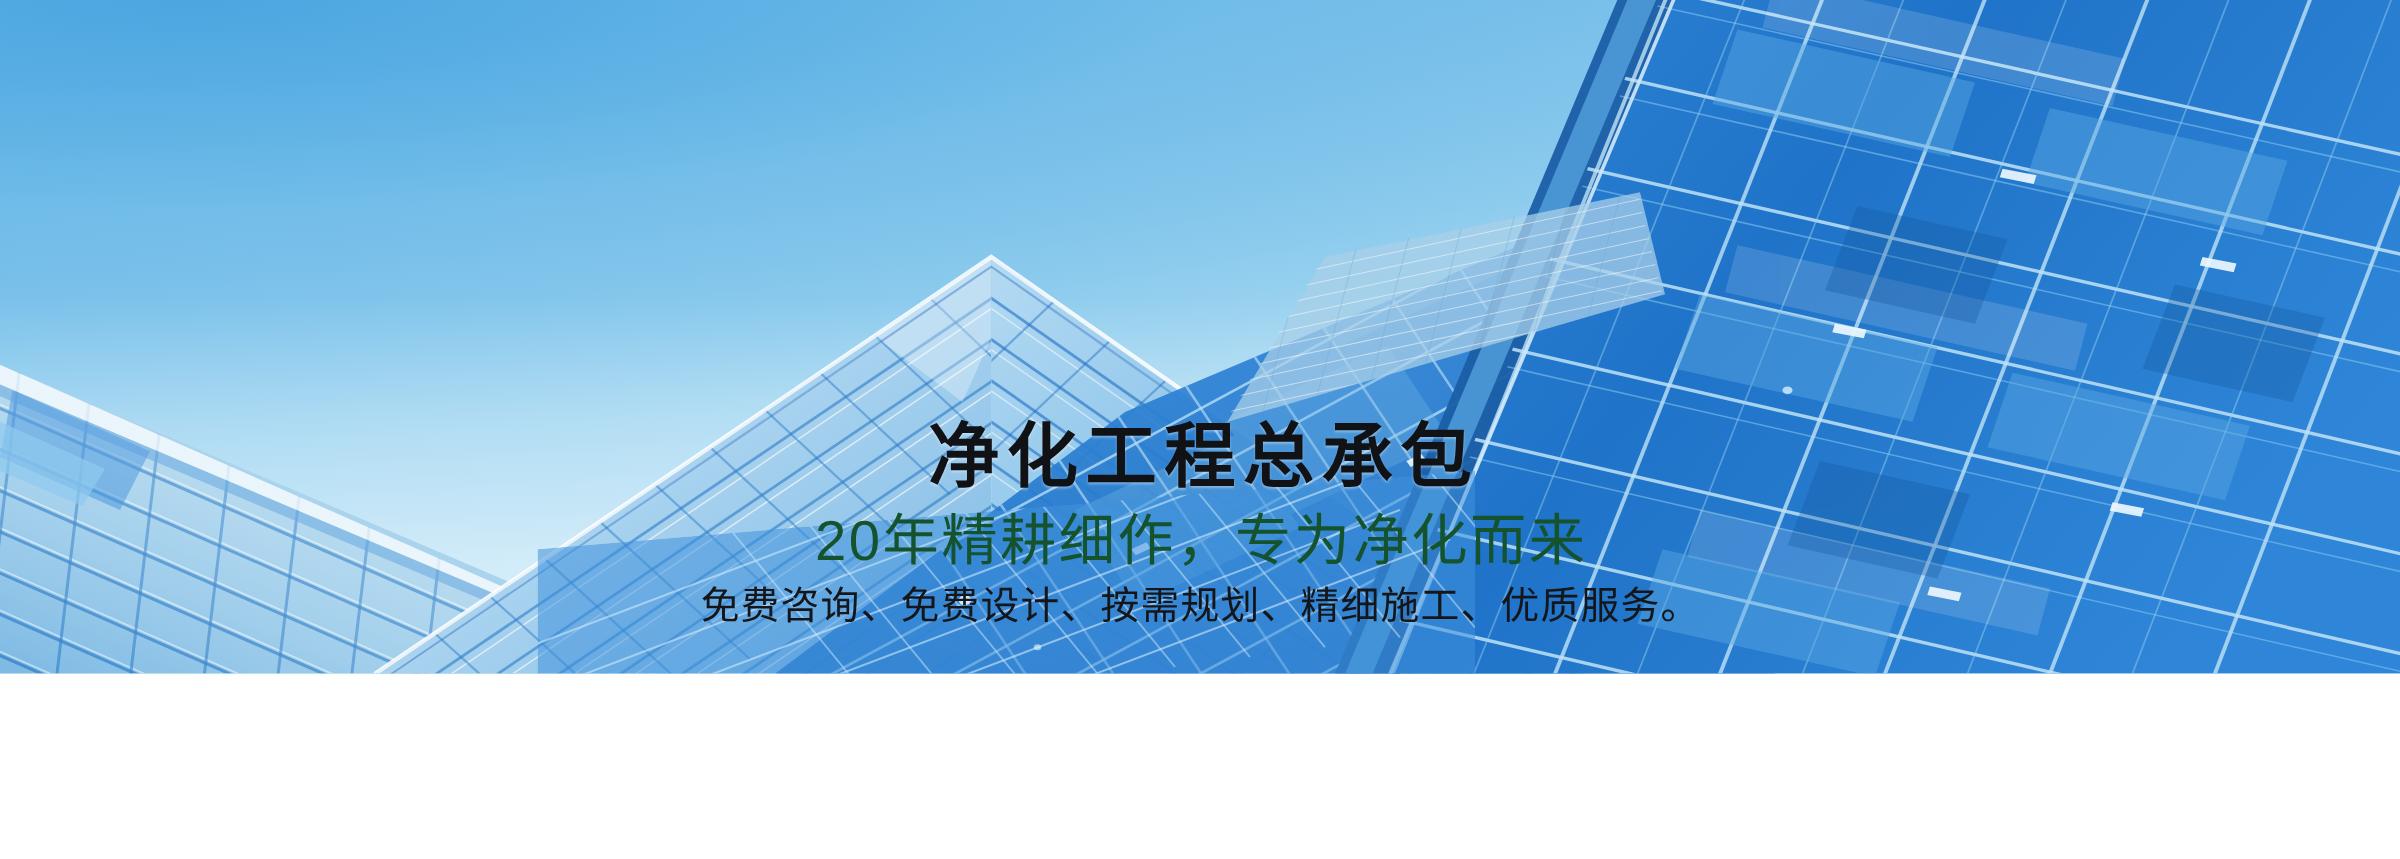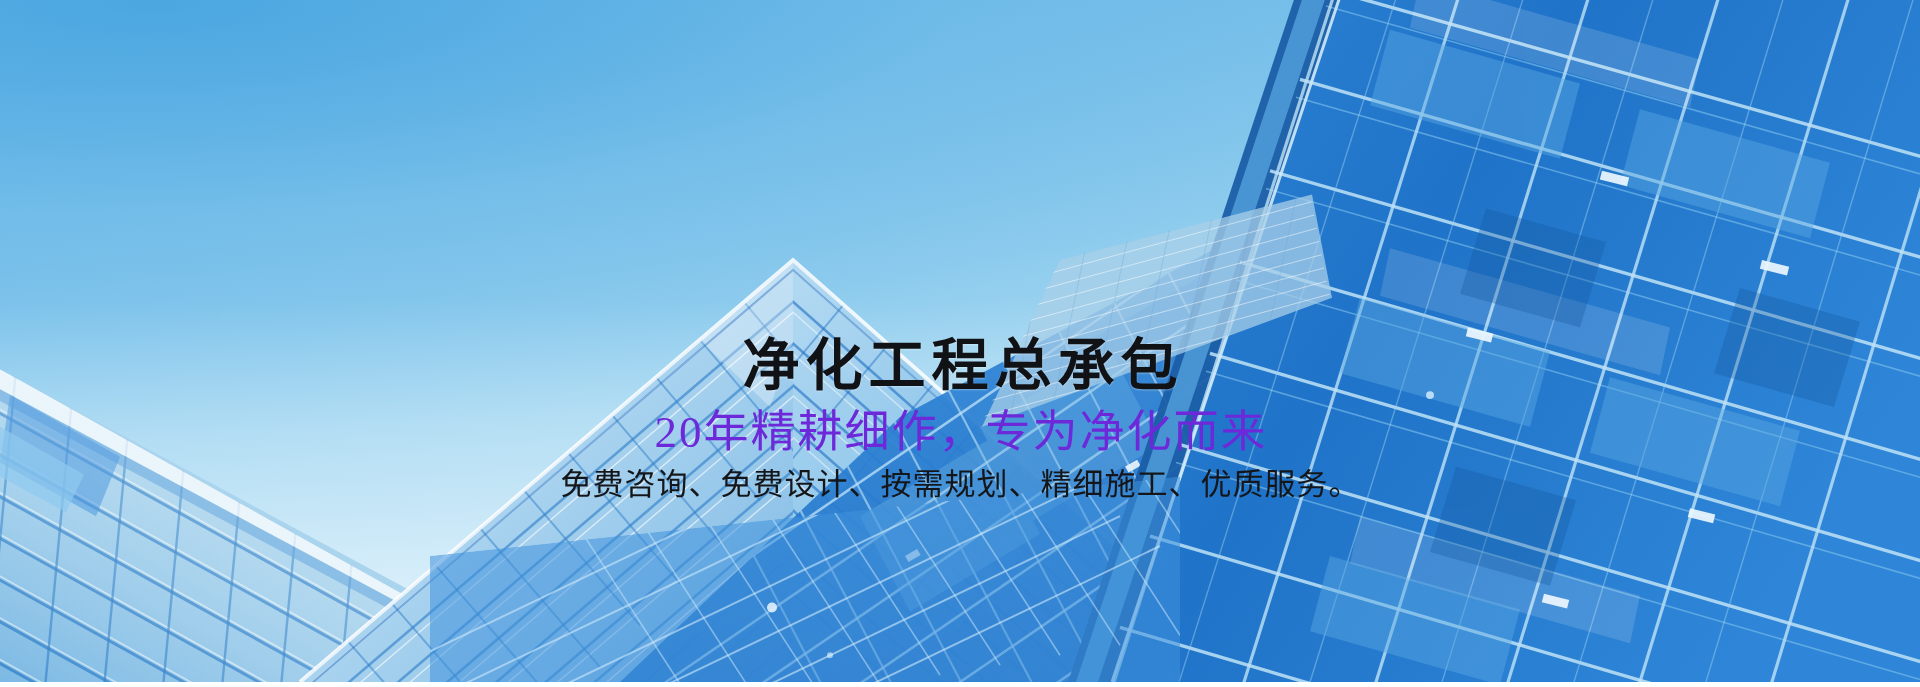--- a/index.html
+++ b/index.html
@@ -4,23 +4,23 @@
 <title>净化工程总承包 Banner</title>
 <style>
   html, body {
     margin: 0;
     padding: 0;
     background: #ffffff;
   }
   #banner {
     position: relative;
     width: 1920px;
-    height: 682px;
+    height: 539px;
     overflow: hidden;
-    font-family: Liberation Serif, serif;
+    font-family: Liberation Sans, sans-serif;
     background: #9fd3ef;
   }
 
   
   .sky {
     position: absolute;
     inset: 0;
     background:
       radial-gradient(120% 90% at 8% 0%, rgba(74,166,224,0.95) 0%, rgba(108,186,232,0.55) 35%, rgba(168,215,239,0.0) 70%),
       linear-gradient(170deg, #5fb2e6 0%, #79c0ea 22%, #9ed4f0 48%, #c2e4f5 72%, #dcf0fa 100%);
@@ -53,21 +53,21 @@
     color: #111215;
     letter-spacing: 6px;
     text-indent: 6px;
     text-shadow: 0 1px 2px rgba(255,255,255,0.35);
   }
   .subhead {
     margin: 12px 0 0 0;
     font-size: 45px;
     line-height: 1.1;
     font-weight: 400;
-    color: #6d28d9;
+    color: #14532d;
     letter-spacing: 2px;
     text-indent: 2px;
   }
   .tagline {
     margin: 8px 0 0 0;
     font-size: 31px;
     line-height: 1.2;
     font-weight: 400;
     color: #141619;
     letter-spacing: 1px;

